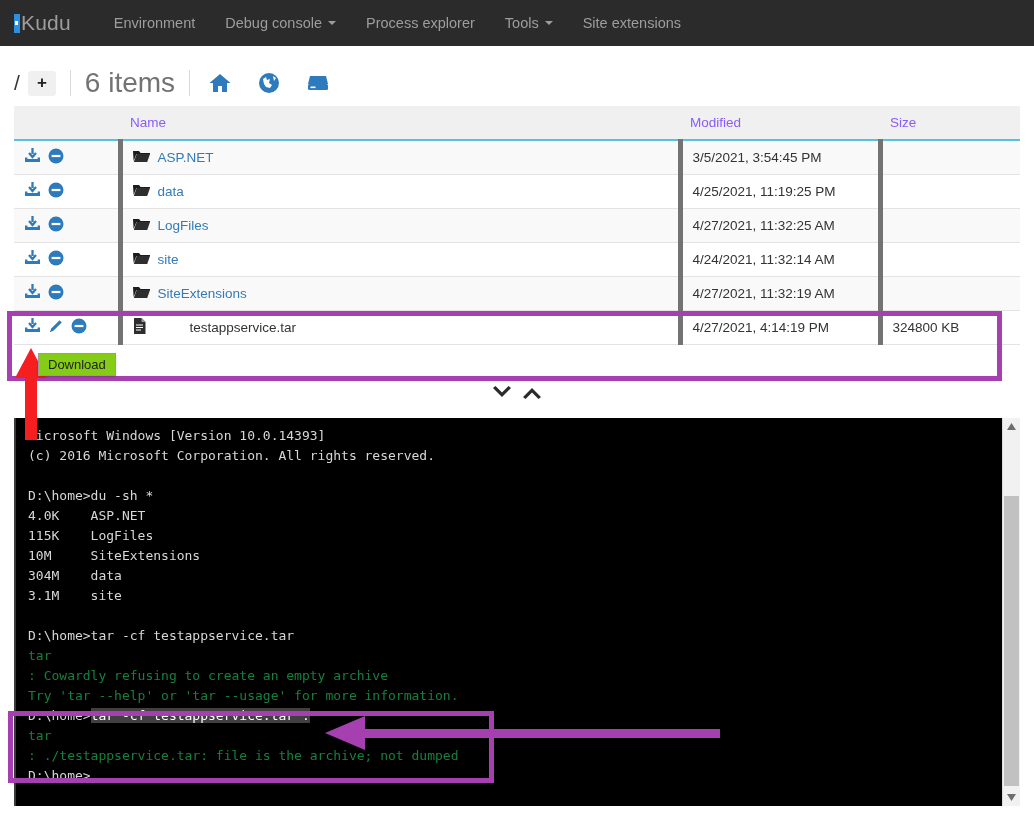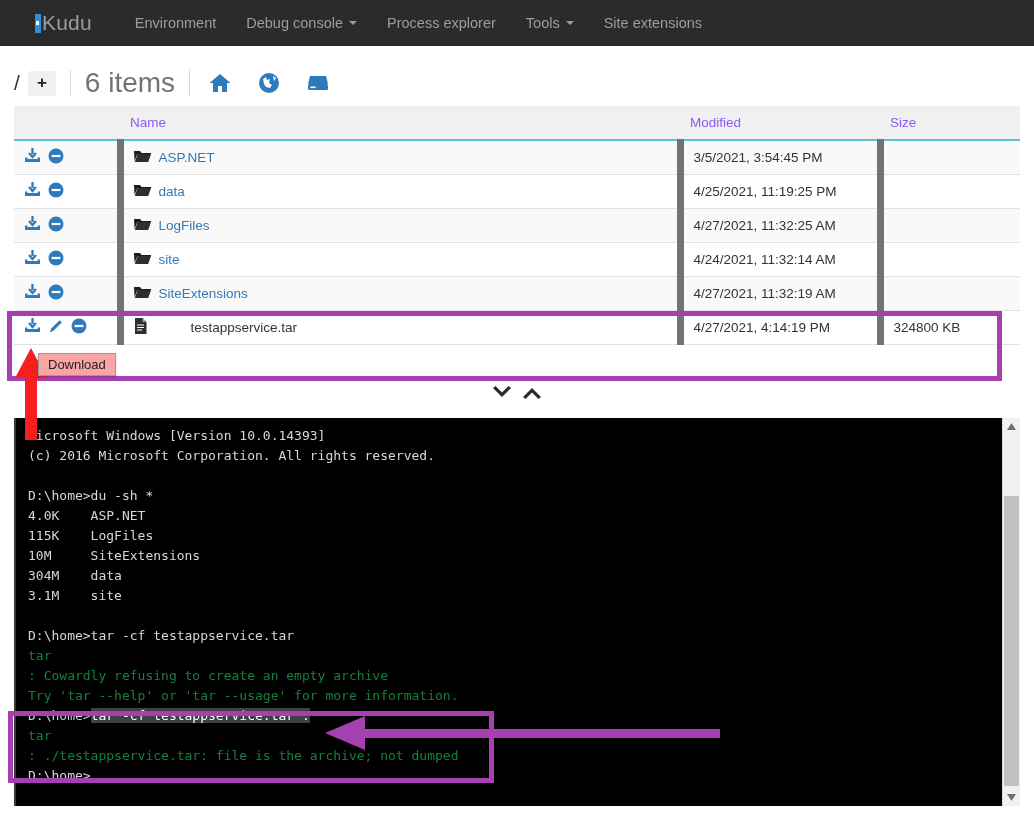--- a/index.html
+++ b/index.html
@@ -9,21 +9,21 @@
     overflow:hidden;position:relative;
   }
 
   
   .navbar{
     height:46px;background:#2b2b2b;display:flex;align-items:center;
     padding:0 0 0 14px;box-sizing:border-box;
   }
   .brand{
     color:#9d9d9d;font-size:21px;letter-spacing:.2px;
-    display:flex;align-items:center;margin-right:28px;margin-left:21px;
+    display:flex;align-items:center;margin-right:28px;
   }
   .brand .k-bar{
     display:inline-block;width:6px;height:19px;background:#2d8fe0;
     margin-right:1px;position:relative;
   }
   .brand .k-bar:after{
     content:"";position:absolute;left:1px;top:7px;width:3px;height:4px;
     background:#ffffff;
   }
   .nav-items{display:flex;align-items:center;}
@@ -62,35 +62,35 @@
   table.files thead th{
     background:#f0f0f0;border-bottom:2px solid #5bc0de;
     text-align:left;font-weight:normal;padding:9px 8px 9px 10px;
     font-size:13.5px;color:#8b5cf6;
   }
   .col-actions{width:106px;}
   .col-name{width:560px;}
   .col-mod{width:200px;}
   .col-size{width:140px;}
   table.files tbody td{
-    border-bottom:1px solid #e3e3e3;border-right:7px solid #737373;
+    border-bottom:1px solid #e3e3e3;border-right:5px solid #737373;
     padding:7px 8px 7px 10px;height:17px;vertical-align:middle;
   }
   table.files tbody td:last-child{border-right:none;}
   table.files tbody tr:nth-child(odd){background:#f9f9f9;}
   table.files tbody tr:nth-child(even){background:#ffffff;}
   .act-cell{white-space:nowrap;}
   .act-cell .ai{margin-right:7px;cursor:pointer;display:inline-block;vertical-align:middle;}
   .name-cell{display:flex;align-items:center;gap:8px;}
   .flink{color:#337ab7;text-decoration:none;cursor:pointer;}
   .plain-name{color:#333;margin-left:36px;}
 
   
   .tooltip{
-    position:absolute;left:38px;top:353px;background:#fca5a5;
+    position:absolute;left:38px;top:353px;background:#84cc16;
     border:1px solid #9a9a9a;padding:3px 9px;font-size:13px;color:#222;
     box-shadow:0 1px 2px rgba(0,0,0,.18);z-index:40;
   }
 
   
   .chev-row{
     position:absolute;left:0;top:384px;width:1034px;
     display:flex;justify-content:center;gap:8px;z-index:5;
   }
   .chev{cursor:pointer;}

